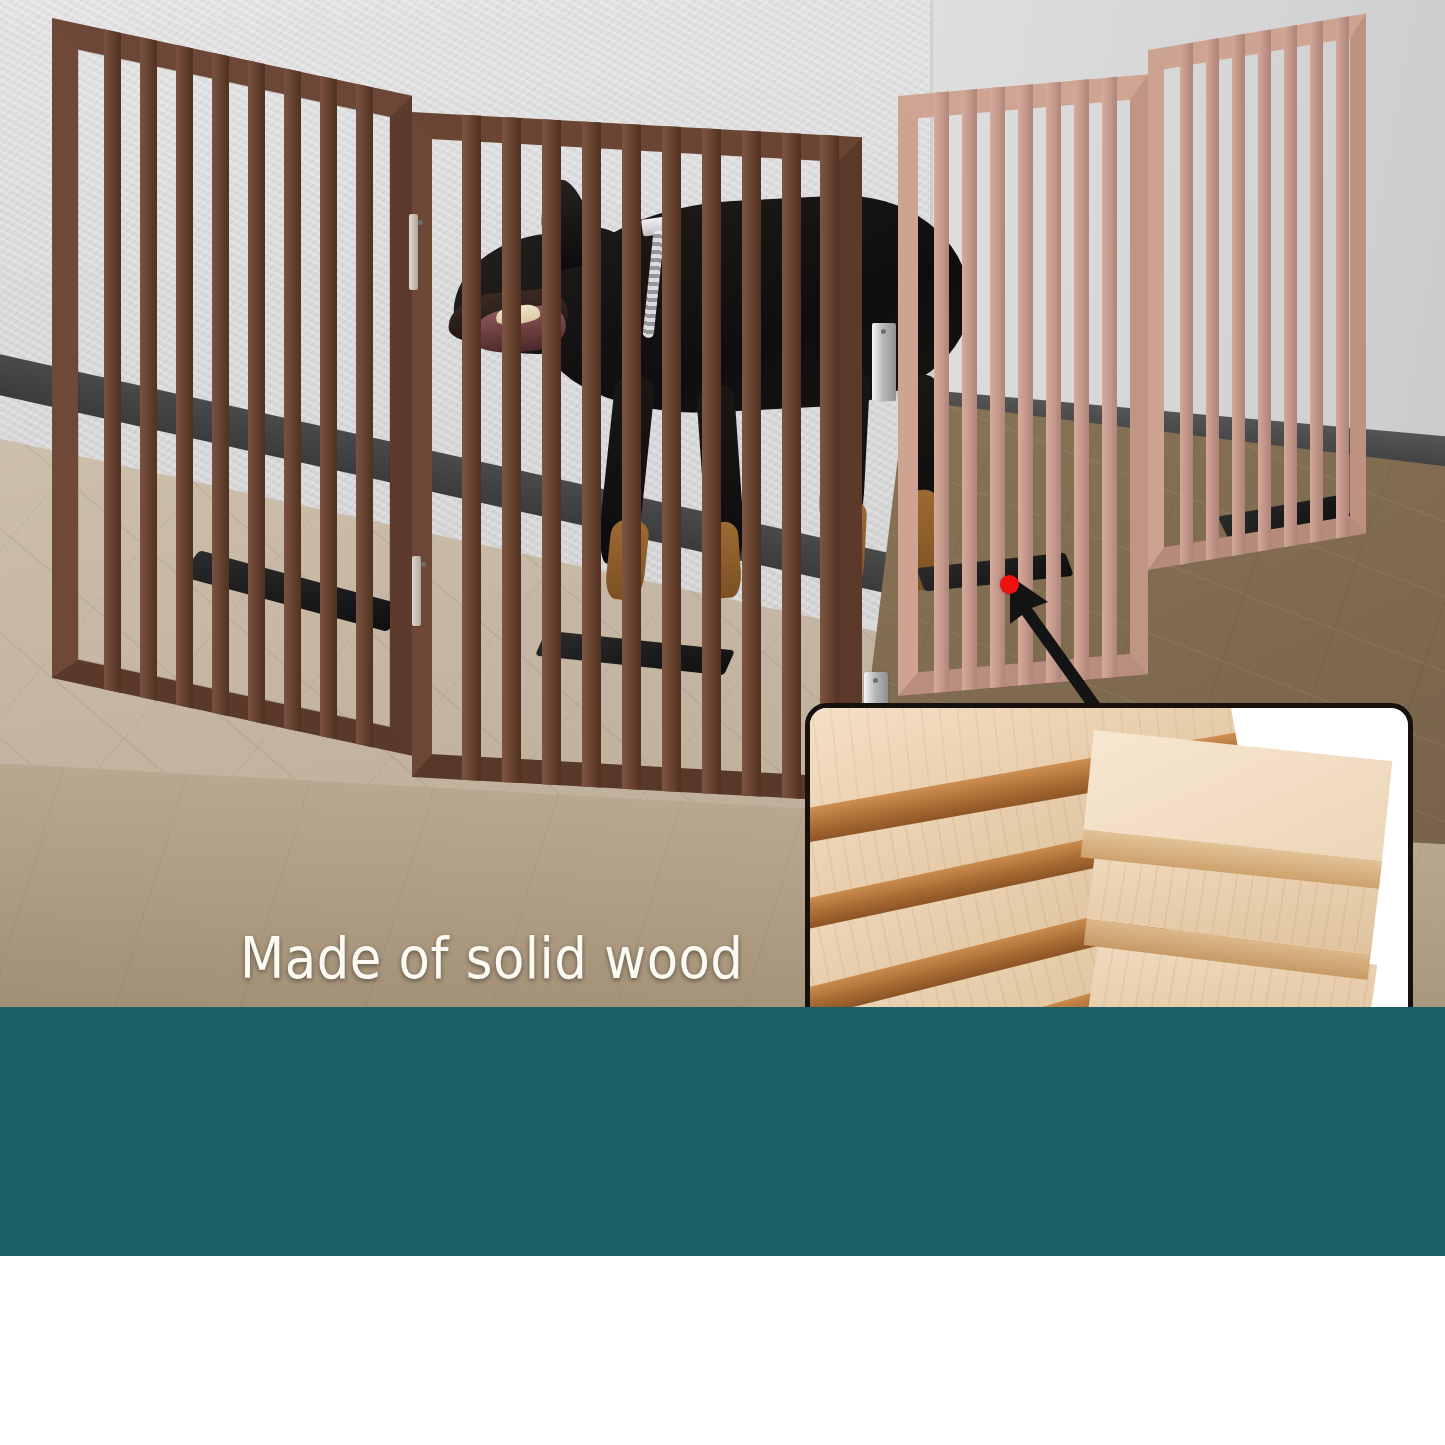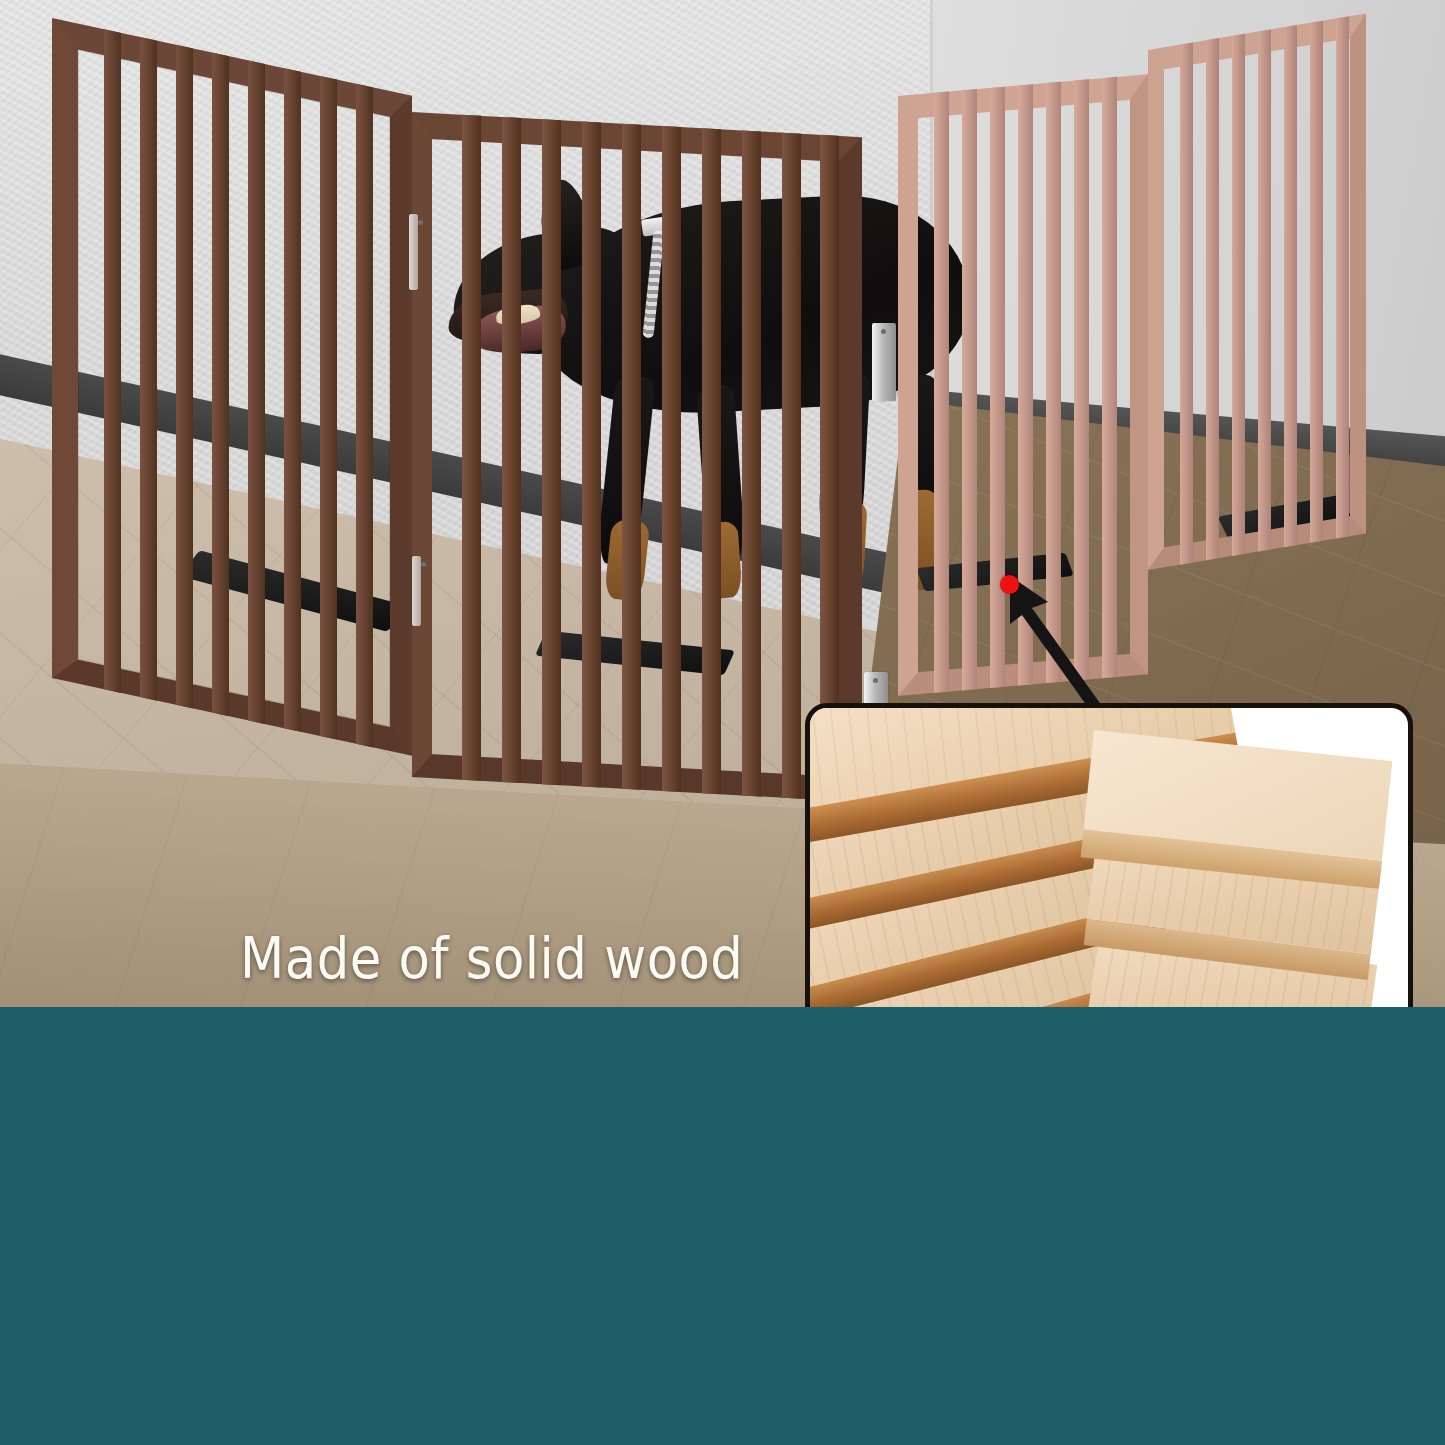--- a/index.html
+++ b/index.html
@@ -1,19 +1,19 @@
 <!DOCTYPE html>
 <html><head>
 <meta charset="utf-8">
 <style>
   * { margin:0; padding:0; box-sizing:border-box; }
   html,body { width:1445px; height:1445px; background:#fff; }
   body { font-family:"Liberation Sans", sans-serif; overflow:hidden; }
 
-  #page { position:relative; width:1445px; height:1445px; overflow:hidden; }
+  #page { position:relative; width:1445px; height:1256px; overflow:hidden; }
 
   
   #photo {
     position:absolute; left:0; top:0; width:1445px; height:1010px;
     overflow:hidden; background:#d9d9d9;
   }
   .wall {
     position:absolute; left:0; top:0; width:1445px; height:620px;
     background:
       linear-gradient(178deg, #e3e3e3 0%, #dadada 40%, #d2d2d2 100%);

